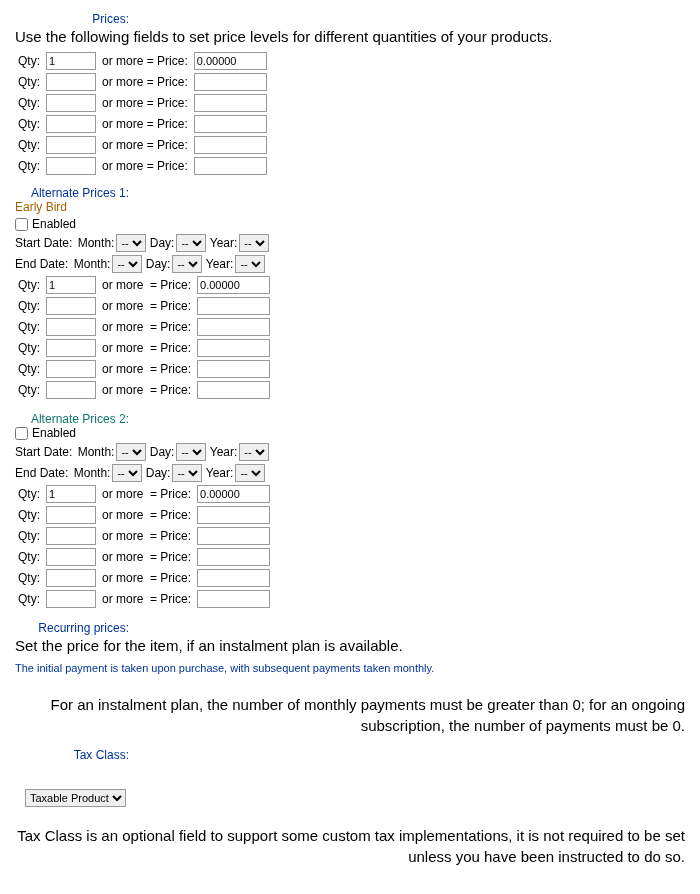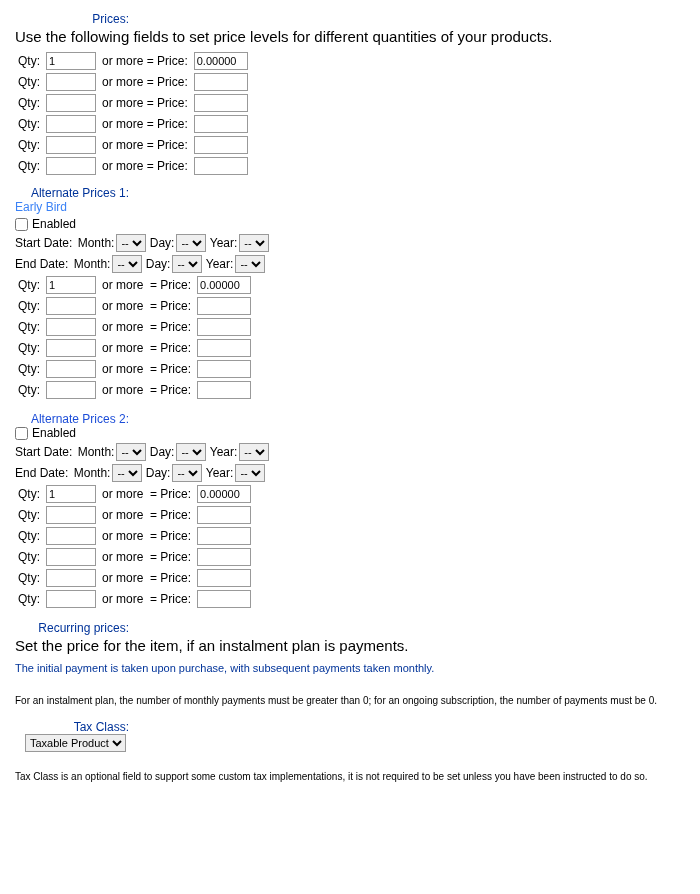--- a/index.html
+++ b/index.html
@@ -39,32 +39,32 @@
     input[type="text"] {
       border: 1px solid #999;
       height: 18px;
       font-size: 11px;
       padding: 1px 2px;
     }
     input.qty-input {
       width: 50px;
     }
     input.price-input {
-      width: 54px;
+      width: 73px;
     }
     input.payment-input {
       width: 70px;
     }
     select {
       font-size: 11px;
       height: 18px;
       border: 1px solid #999;
     }
     .alt-price-title {
-      color: #3b82f6;
+      color: #a16207;
       font-weight: normal;
       margin-bottom: 3px;
     }
     .enabled-row {
       display: flex;
       align-items: center;
       margin-bottom: 3px;
     }
     .enabled-row input[type="checkbox"] {
       margin-right: 4px;
@@ -79,21 +79,21 @@
       margin-right: 2px;
     }
     .info-text {
       font-size: 11px;
       color: #003399;
       margin-top: 4px;
       margin-bottom: 15px;
       line-height: 1.4;
     }
     .note-text {
-      font-size: 10px;
+      font-size: 15px;
       color: #000;
       margin-top: 18px;
       margin-bottom: 4px;
       line-height: 1.4;
       text-align: right;
     }
     .section-divider {
       margin-bottom: 6px;
     }
     .prices-note {
@@ -227,21 +227,21 @@
       <span>Qty:</span>
       <input type="text" class="qty-input" value="" style="margin: 0px 3px;">
       <span>or more &nbsp;= Price:</span>
       <input type="text" class="price-input" value="" style="margin-left: 3px;">
     </div>
   </div>
 </div>
 
 <div class="row section-divider" style="margin-top:8px;">
   <div class="label-col">
-    <span style="color:#1d4ed8;">Alternate Prices 2:</span>
+    <span style="color:#0f766e;">Alternate Prices 2:</span>
   </div>
   <div class="content-col">
     <div class="enabled-row">
       <input type="checkbox" style="">
       <span>Enabled</span>
     </div>
     <div class="date-row">
       <span>Start Date:</span>&nbsp;
       <span>Month:</span>
       <select>
@@ -309,27 +309,27 @@
       <input type="text" class="price-input" value="" style="margin-left: 3px;">
     </div>
   </div>
 </div>
 
 <div class="row" style="margin-top:8px;">
   <div class="label-col">
     <span style="color:#003399;text-align:right;">Recurring prices:</span>
   </div>
   <div class="content-col">
-    <div class="prices-note">Set the price for the item, if an instalment plan is payments.</div>
+    <div class="prices-note">Set the price for the item, if an instalment plan is available.</div>
     <div class="info-text">The initial payment is taken upon purchase, with subsequent payments taken monthly.</div>
     <div class="note-text">For an instalment plan, the number of monthly payments must be greater than 0; for an ongoing subscription, the number of payments must be 0.</div>
   </div>
 </div>
 
-<div class="row" style="margin-top:6px;">
+<div class="row" style="margin-top:6px;gap:27px;">
   <div class="label-col">
     <span style="color:#003399;">Tax Class:</span>
   </div>
   <div class="content-col">
     <div style="margin-bottom:5px;padding-left:10px;">
       <select>
         <option>Taxable Product</option>
         <option>Non-Taxable</option>
         <option>Shipping</option>
       </select>

